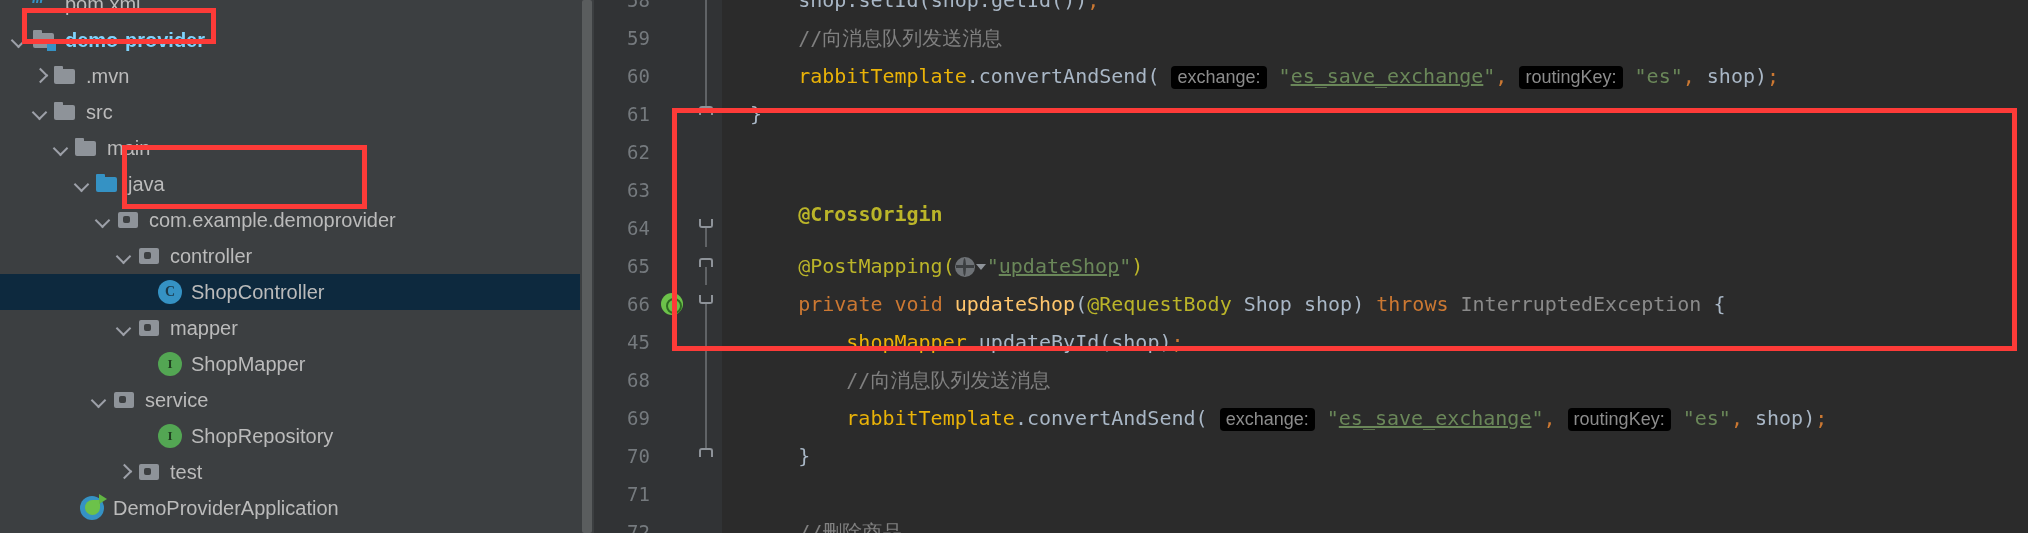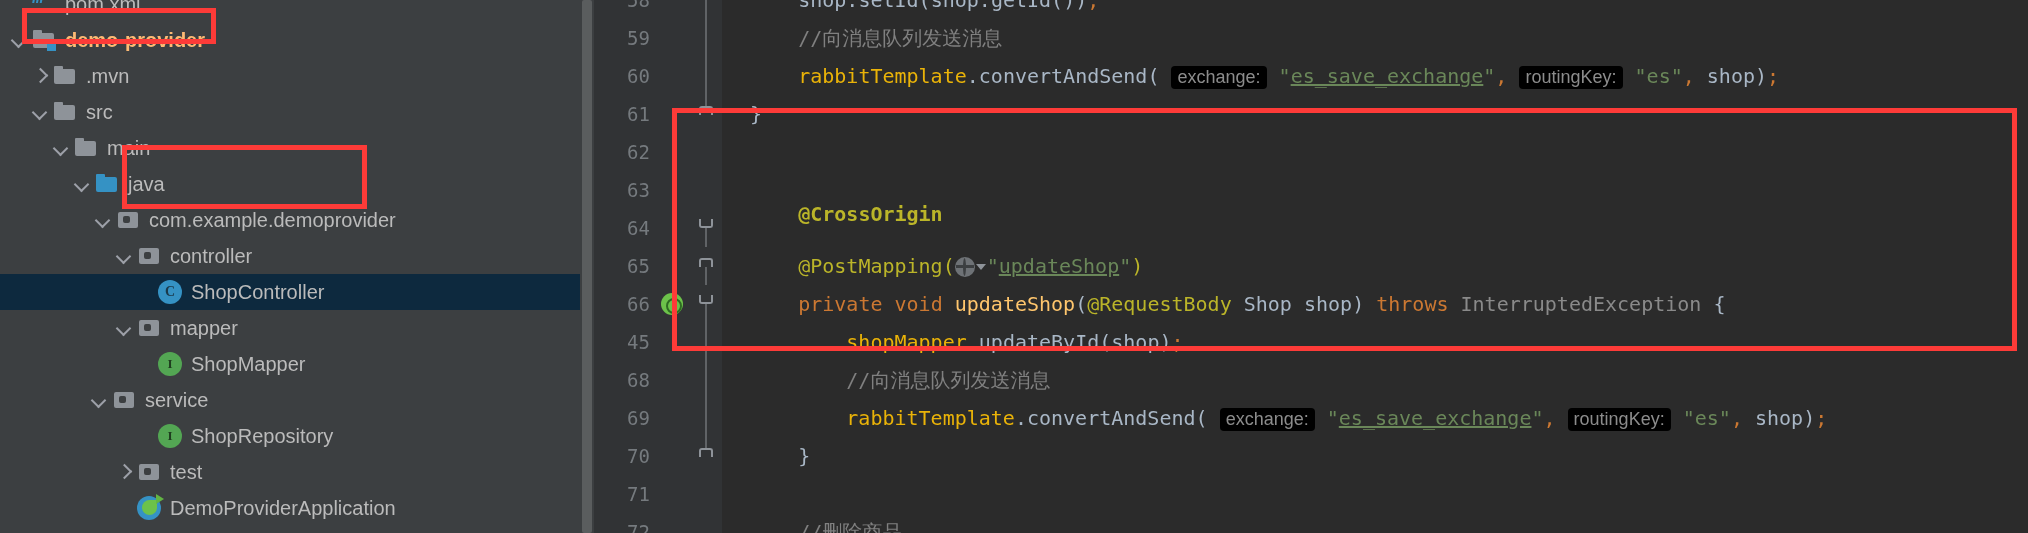--- a/index.html
+++ b/index.html
@@ -23,21 +23,21 @@
     position: relative;
     height: 36px;
     display: flex;
     align-items: center;
     white-space: nowrap;
     color: #bbbbbb;
     font-size: 20px;
     font-family: "Liberation Sans", sans-serif;
   }
   .tree-row.selected { background: #0d293e; }
-  .tree-row.bold-label > .t-label { font-weight: bold; color: #fdba74; }
+  .tree-row.bold-label > .t-label { font-weight: bold; color: #7dd3fc; }
 
   .chev {
     width: 22px; height: 22px;
     flex: 0 0 22px;
     position: relative;
     margin-right: 2px;
   }
   .chev::after {
     content: "";
     position: absolute;
@@ -351,21 +351,21 @@
         <div class="tree-row" style="position: absolute; left: 0px; right: 0px; top: 418px; padding-left: 134px;">
           <span class="chev none"></span>
           <span class="ico iface">I</span>
           <span class="t-label">ShopRepository</span>
         </div>
         <div class="tree-row" style="position: absolute; left: 0px; right: 0px; top: 454px; padding-left: 113px;">
           <span class="chev right"></span>
           <span class="ico pkg"></span>
           <span class="t-label">test</span>
         </div>
-        <div class="tree-row" style="position: absolute; left: 0px; right: 0px; top: 490px; padding-left: 113px;">
+        <div class="tree-row" style="position: absolute; left: 0px; right: 0px; top: 490px; padding-left: 56px;">
           <span class="chev none"></span>
           <span class="ico springboot">
             <i class="leaf"></i>
             <i class="runarrow"></i>
           </span>
           <span class="t-label">DemoProviderApplication</span>
         </div>
         <div class="tree-row" style="position: absolute; left: 0px; right: 0px; top: 526px; padding-left: 71px;">
           <span class="ico folder res"></span>
           <span class="t-label">resources</span>

